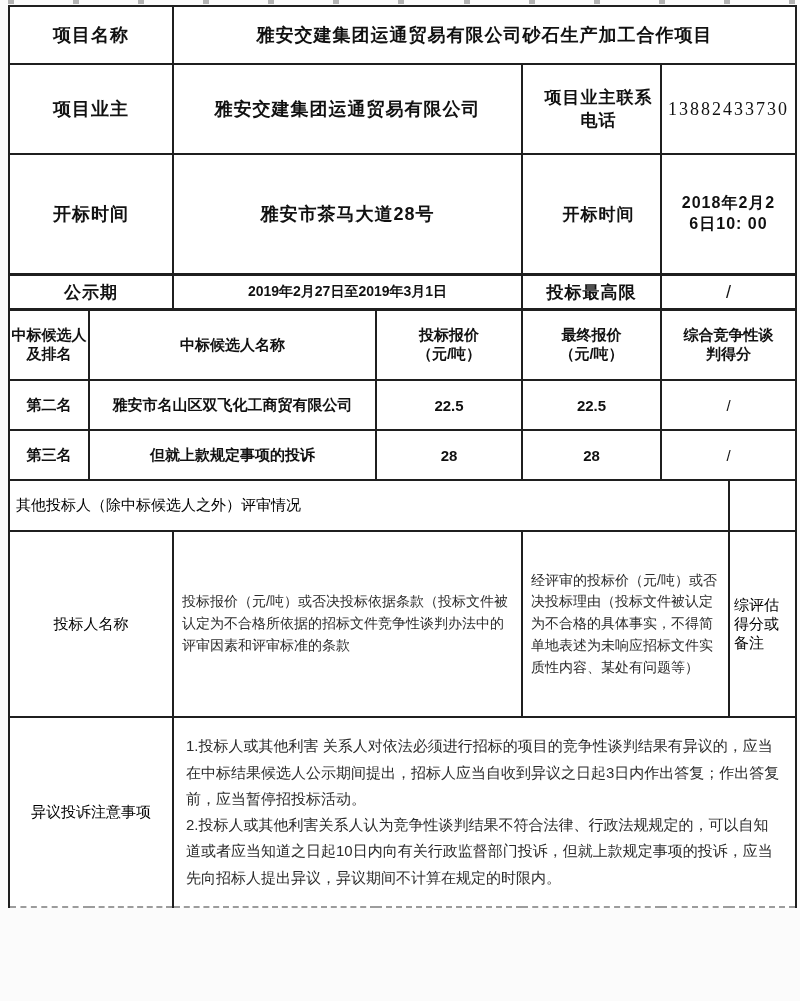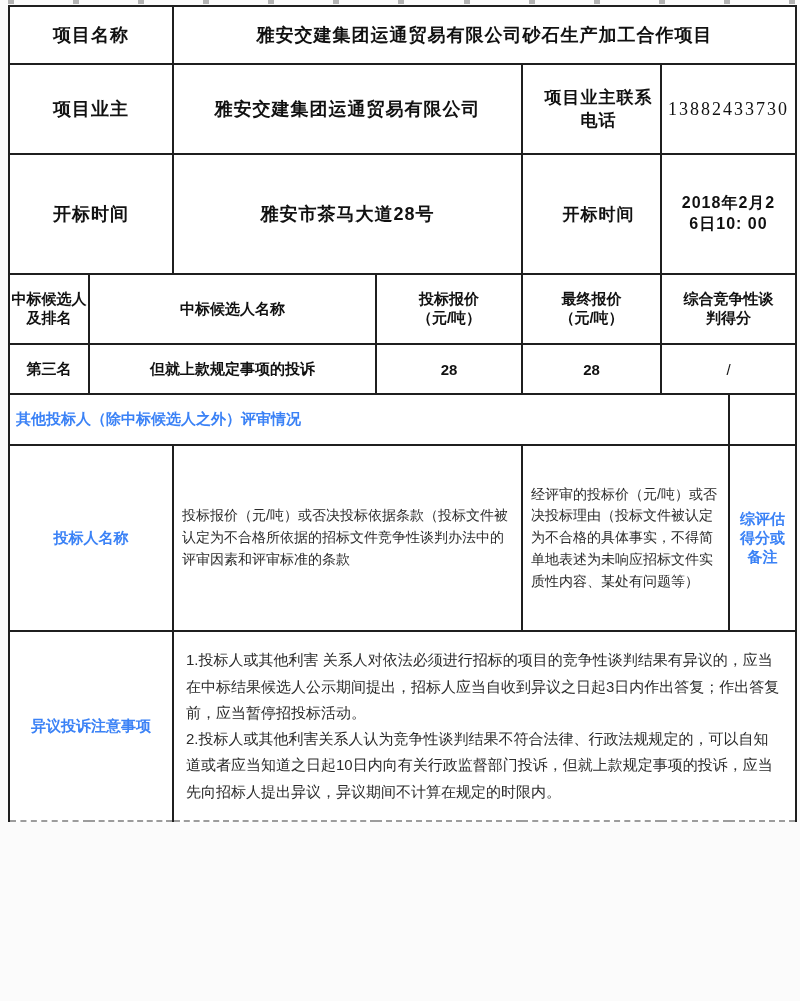--- a/index.html
+++ b/index.html
@@ -45,21 +45,21 @@
   tr.r12 td{height:172px;border-bottom:2px dashed #9c9c9c;}
 
   
   .f-big{font-size:18px;font-weight:bold;letter-spacing:1px;}
   .f-phone{font-size:18px;font-weight:normal;letter-spacing:2px;font-family:"Liberation Serif","DejaVu Serif",serif;}
   .f-lbl5{font-size:17px;font-weight:bold;letter-spacing:1px;}
   .f-date{font-size:14px;font-weight:bold;}
   .f-head{font-size:15px;font-weight:bold;}
   .f-cell{font-size:15px;font-weight:bold;}
   .f-slash{font-size:15px;font-weight:normal;}
-  .f-reg{font-size:15px;font-weight:bold;color:#3b82f6;}
+  .f-reg{font-size:15px;font-weight:normal;color:#000000;}
   .f-small{font-size:14px;font-weight:normal;color:#2b2b2b;}
 
   .pad-wrap{padding-left:18px;padding-right:4px;}
   .left-text{text-align:left;}
   .notice-cell{text-align:left;line-height:1.75;padding:8px 12px;font-size:15px;color:#2b2b2b;}
   .eval-long{line-height:1.55;padding:4px 8px;}
 </style>
 </head>
 <body>
 
@@ -106,47 +106,60 @@
     </tr>
 
 
     <tr class="r4">
       <td colspan="2" class="f-big">开标时间</td>
       <td colspan="2" class="f-big">雅安市茶马大道28号</td>
       <td class="f-lbl5 pad-wrap">开标时间</td>
       <td colspan="2" class="f-big" style="font-size:16px;padding:2px 16px;">2018年2月26日10: 00</td>
     </tr>
 
+    <tr class="r5">
+      <td colspan="2" class="f-lbl5">公示期</td>
+      <td colspan="2" class="f-date">2019年2月27日至2019年3月1日</td>
+      <td class="f-lbl5">投标最高限</td>
+      <td colspan="2" class="f-slash" style="font-size:18px;">/</td>
+    </tr>
 
     <tr class="rh">
       <td class="f-head" style="padding:2px 0;">中标候选人及排名</td>
       <td colspan="2" class="f-head">中标候选人名称</td>
       <td class="f-head" style="padding:2px 36px;">投标报价（元/吨）</td>
       <td class="f-head" style="padding:2px 22px;">最终报价（元/吨）</td>
       <td colspan="2" class="f-head" style="padding:2px 15px;">综合竞争性谈判得分</td>
     </tr>
 
+    <tr class="rc">
+      <td class="f-cell">第二名</td>
+      <td colspan="2" class="f-cell">雅安市名山区双飞化工商贸有限公司</td>
+      <td class="f-cell">22.5</td>
+      <td class="f-cell">22.5</td>
+      <td colspan="2" class="f-slash">/</td>
+    </tr>
     <tr class="rc">
       <td class="f-cell">第三名</td>
       <td colspan="2" class="f-cell">但就上款规定事项的投诉</td>
       <td class="f-cell">28</td>
       <td class="f-cell">28</td>
       <td colspan="2" class="f-slash">/</td>
     </tr>
 
     <tr class="r10">
       <td colspan="6" class="f-reg left-text">其他投标人（除中标候选人之外）评审情况</td>
       <td></td>
     </tr>
 
     <tr class="r11">
       <td colspan="2" class="f-reg">投标人名称</td>
       <td colspan="2" class="f-small left-text eval-long">投标报价（元/吨）或否决投标依据条款（投标文件被认定为不合格所依据的招标文件竞争性谈判办法中的评审因素和评审标准的条款</td>
       <td colspan="2" class="f-small left-text eval-long">经评审的投标价（元/吨）或否决投标理由（投标文件被认定为不合格的具体事实，不得简单地表述为未响应招标文件实质性内容、某处有问题等）</td>
-      <td class="f-reg" style="padding:2px 4px;text-align:center;">综评估得分或备注</td>
+      <td class="f-reg" style="padding:2px 4px;text-align:left;">综评估得分或备注</td>
     </tr>
 
     <tr class="r12">
       <td colspan="2" class="f-reg">异议投诉注意事项</td>
       <td colspan="5" class="notice-cell">
         <div>1.投标人或其他利害 关系人对依法必须进行招标的项目的竞争性谈判结果有异议的，应当在中标结果候选人公示期间提出，招标人应当自收到异议之日起3日内作出答复；作出答复前，应当暂停招投标活动。</div>
         <div>2.投标人或其他利害关系人认为竞争性谈判结果不符合法律、行政法规规定的，可以自知道或者应当知道之日起10日内向有关行政监督部门投诉，但就上款规定事项的投诉，应当先向招标人提出异议，异议期间不计算在规定的时限内。</div>
       </td>
     </tr>
 

